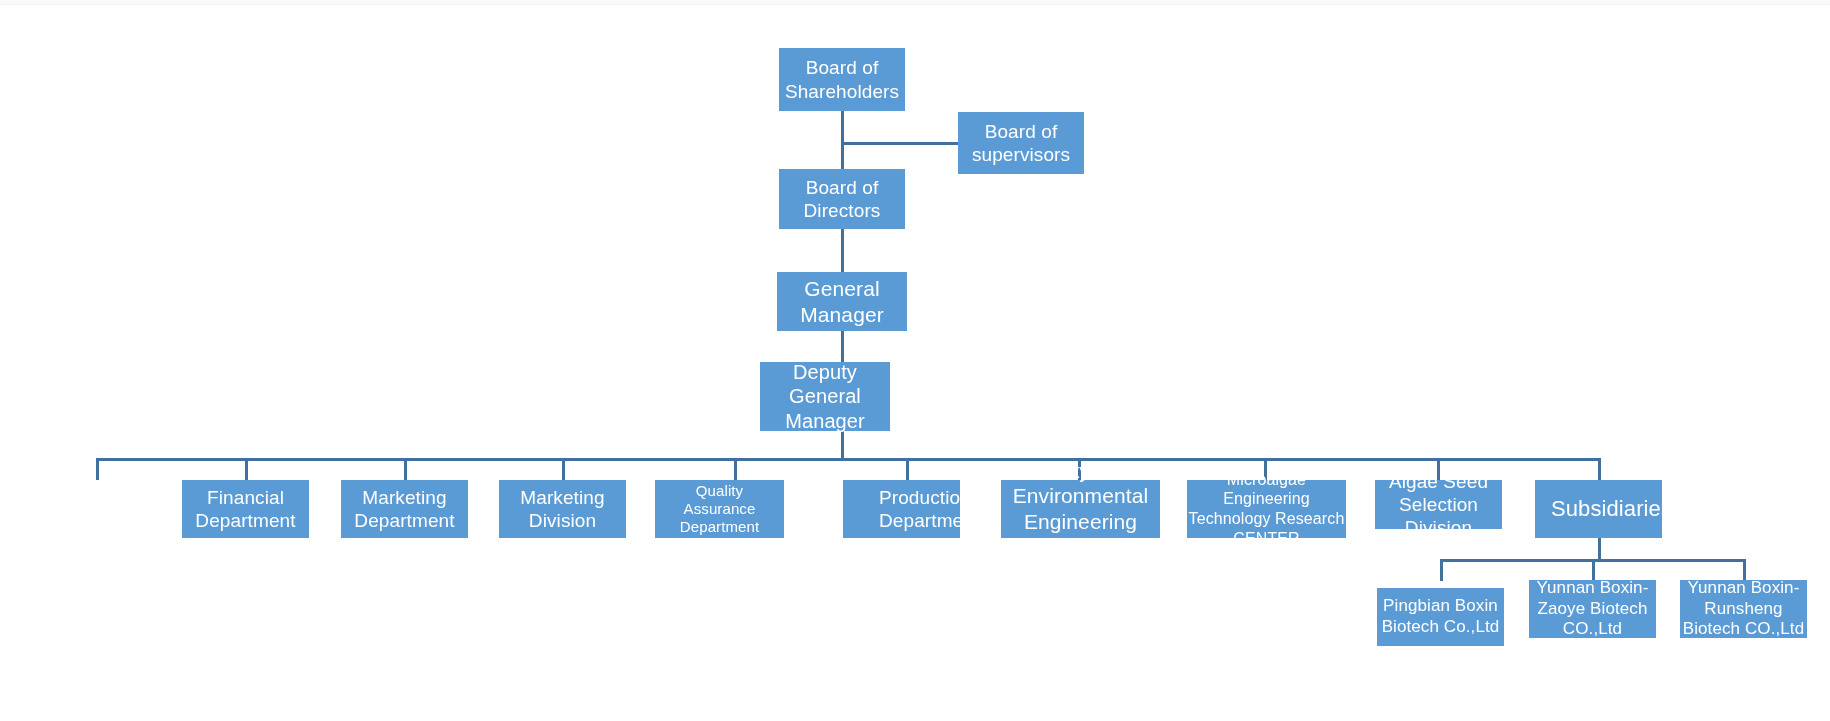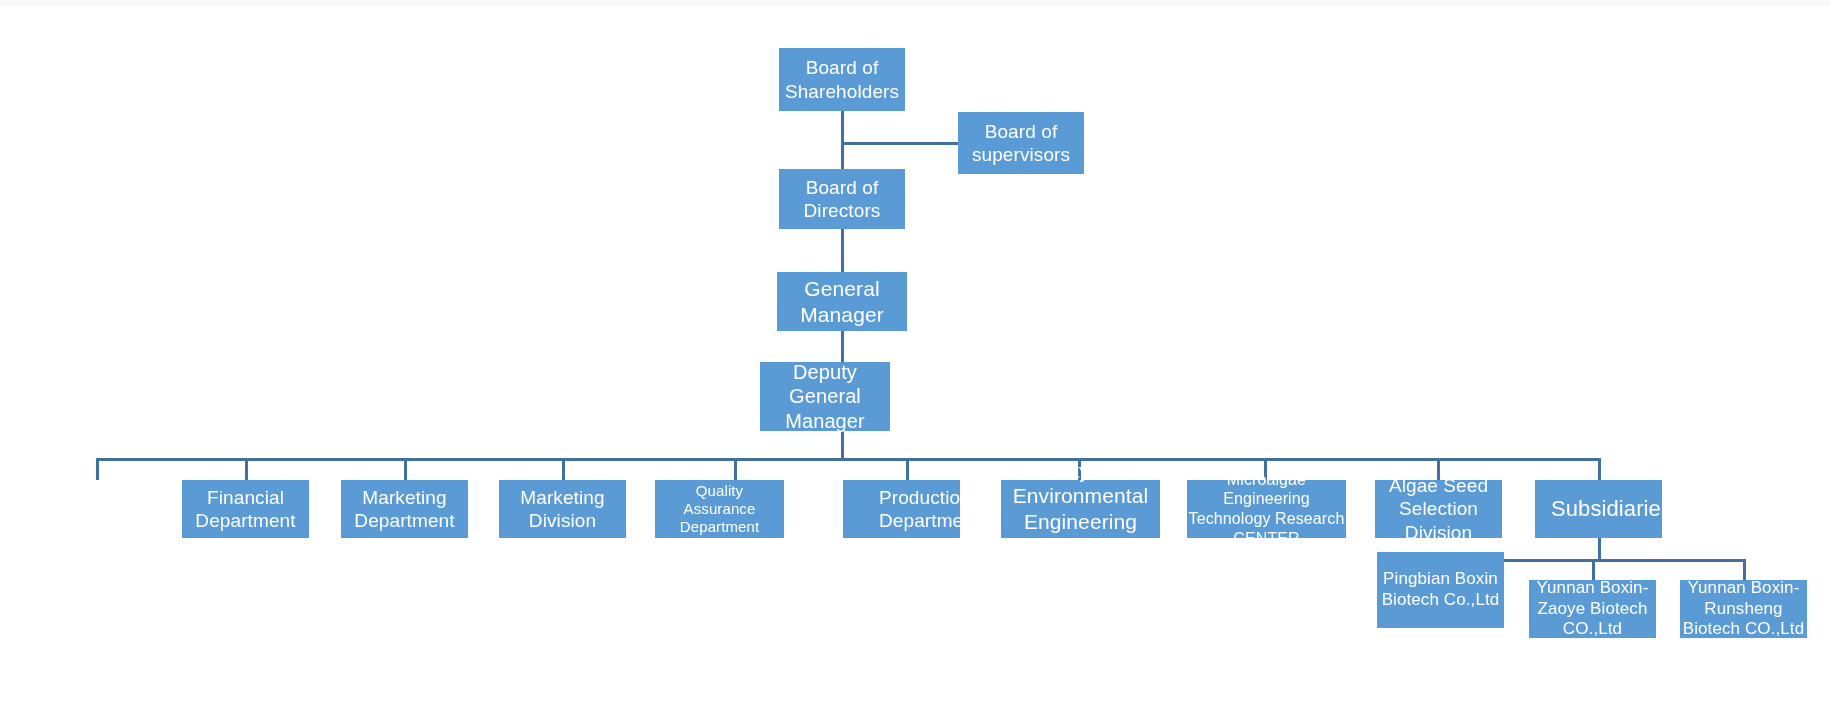--- a/index.html
+++ b/index.html
@@ -152,31 +152,31 @@
 Department</span>
   </div>
 
   <div class="node overflow" style="left:1187px; top:480px; width:159px; height:58px; font-size:16px;">
     <span class="node-label">Microalgae
 Engineering
 Technology Research
 CENTER</span>
   </div>
 
-  <div class="node overflow" style="left:1375px; top:480px; width:127px; height:58px; font-size:19px;">
+  <div class="node overflow" style="left:1375px; top:480px; width:127px; height:49px; font-size:19px;">
     <span class="node-label">Algae Seed
 Selection
 Division</span>
   </div>
 
   <div class="node" style="left:1535px; top:480px; width:127px; height:58px; font-size:22px;padding-left:16px;">
     <span class="node-label">Subsidiaries</span>
   </div>
 
-  <div class="node" style="left:1377px; top:552px; width:127px; height:76px; font-size:17px;">
+  <div class="node" style="left:1377px; top:588px; width:127px; height:58px; font-size:17px;">
     <span class="node-label">Pingbian Boxin
 Biotech Co.,Ltd</span>
   </div>
 
   <div class="node overflow" style="left:1529px; top:580px; width:127px; height:58px; font-size:17px;">
     <span class="node-label">Yunnan Boxin-
 Zaoye Biotech
 CO.,Ltd</span>
   </div>
 

